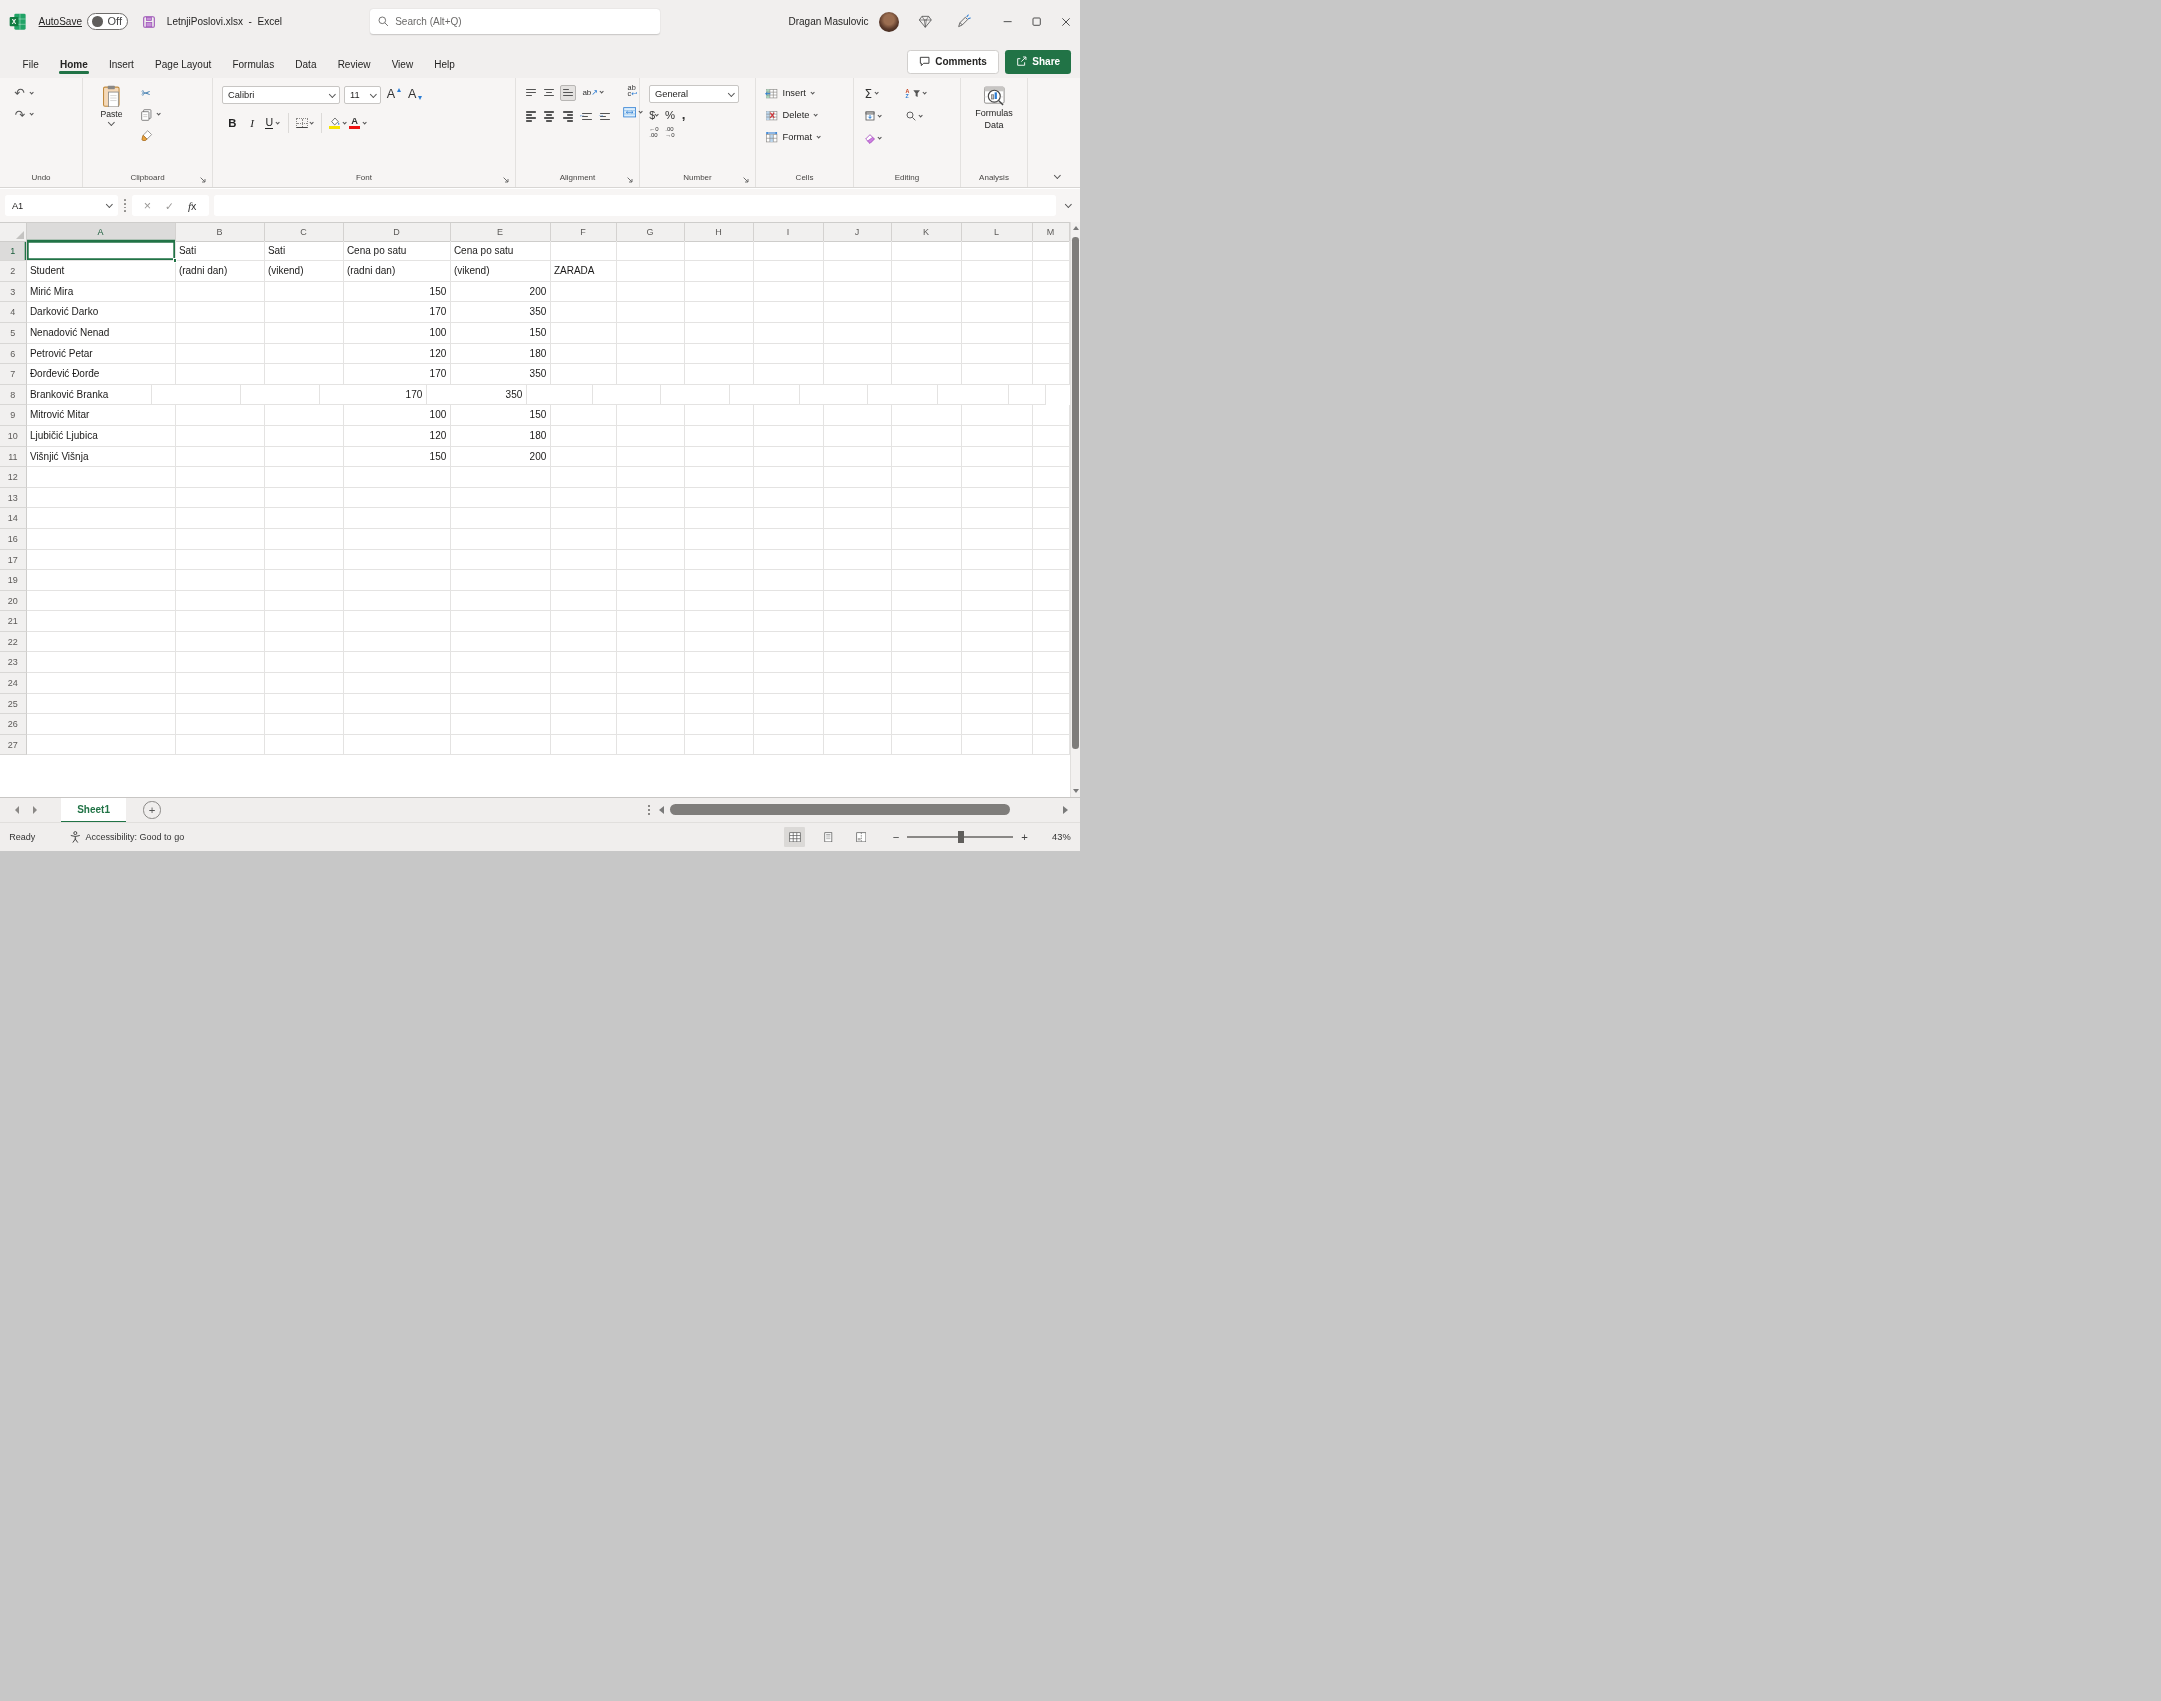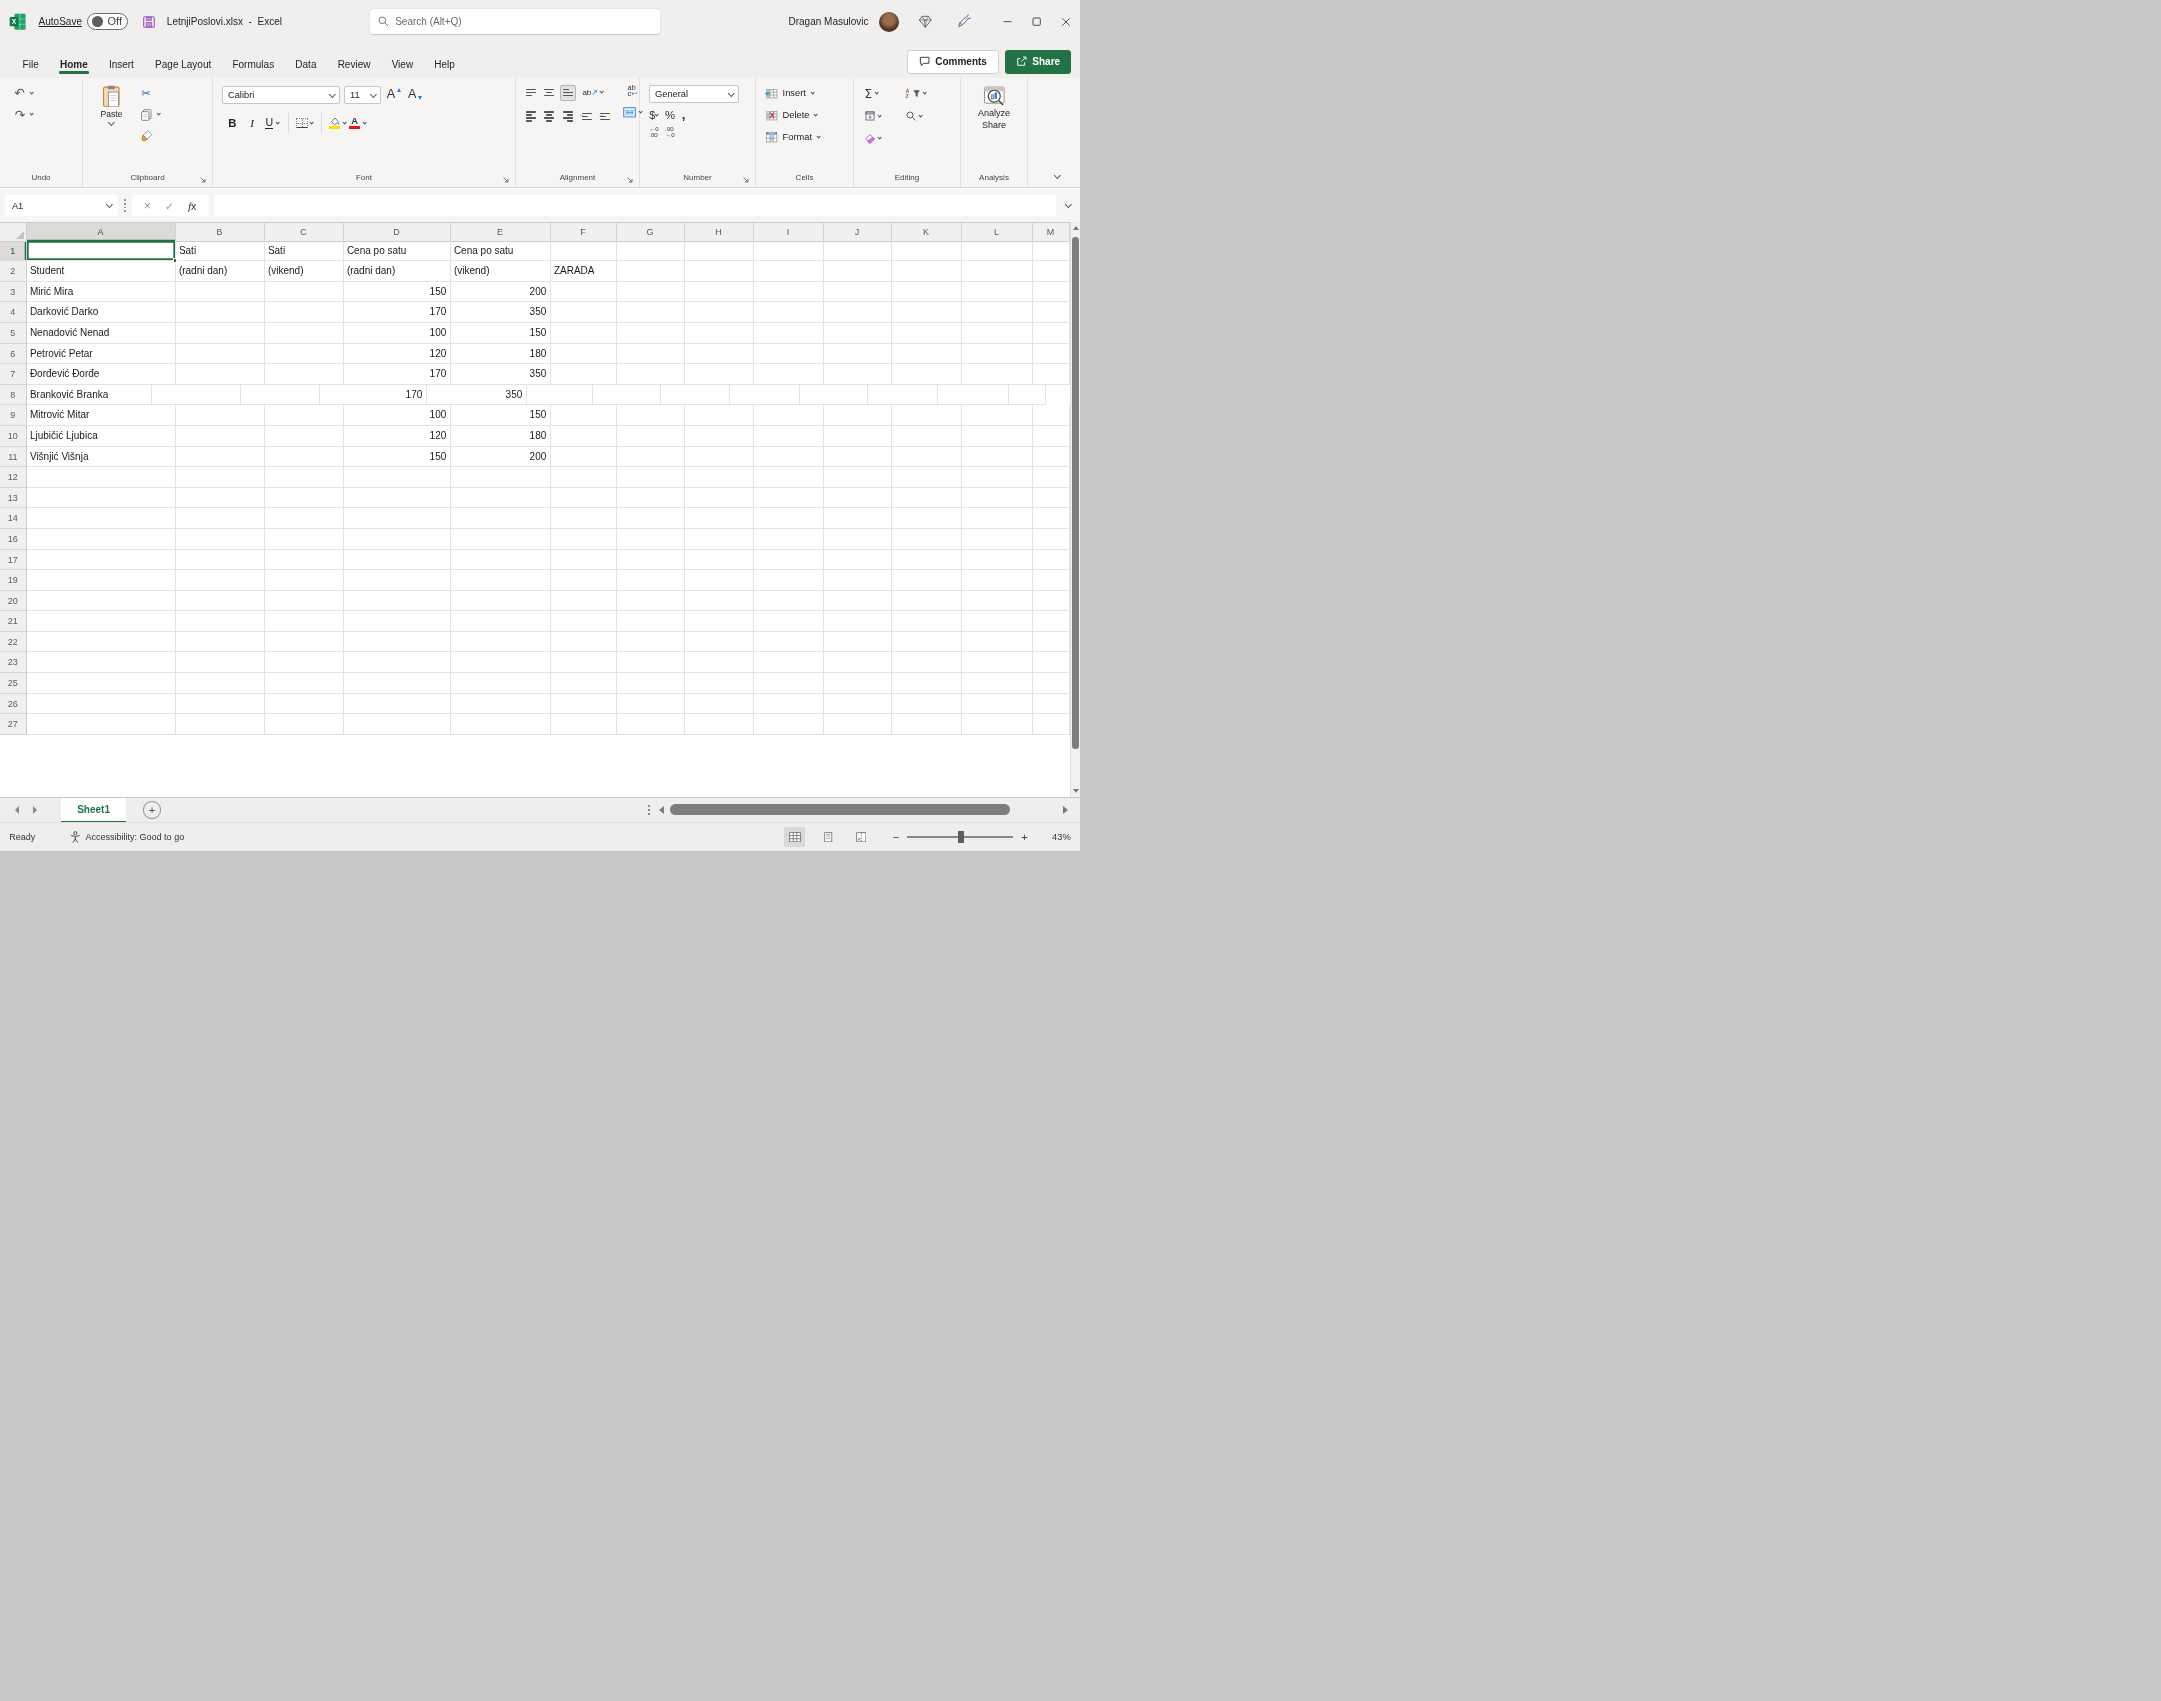--- a/index.html
+++ b/index.html
@@ -677,21 +677,21 @@
           <rect x="2" y="3" width="28" height="23" rx="2" fill="#fff" stroke="#8a8886" stroke-width="1.3"></rect>
           <rect x="2" y="3" width="28" height="6" fill="#c8c6c4"></rect>
           <line x1="12" y1="9" x2="12" y2="26" stroke="#d8d6d4"></line>
             <line x1="21" y1="9" x2="21" y2="26" stroke="#d8d6d4"></line>
           <line x1="2" y1="17" x2="30" y2="17" stroke="#d8d6d4"></line>
           <circle cx="16" cy="16" r="8.5" fill="#fff" stroke="#444" stroke-width="1.6"></circle>
           <rect x="12" y="14" width="3.2" height="6" fill="#c8c6c4" stroke="#555" stroke-width="0.8"></rect>
           <rect x="16.5" y="10.5" width="3.2" height="9.5" fill="#2b7cd3"></rect>
           <line x1="22.5" y1="22.5" x2="28.5" y2="28.5" stroke="#444" stroke-width="2"></line>
         </svg>
-        <span style="width:44px;">Analyze Share</span>
+        <span style="width:44px;">Formulas Data</span>
       </div>
       <div class="g-label">Analysis</div>
     </div>
 
     <div class="collapse-area">
       <span class="chev collapse-chev"></span>
     </div>
   </div>
 
   <div class="formula-row">
@@ -1070,20 +1070,36 @@
           <div class="cell" style="width: 66px;"></div>
           <div class="cell" style="width: 68px;"></div>
           <div class="cell" style="width: 69px;"></div>
           <div class="cell" style="width: 70px;"></div>
           <div class="cell" style="width: 68px;"></div>
           <div class="cell" style="width: 70px;"></div>
           <div class="cell" style="width: 71px;"></div>
           <div class="cell" style="width: 37px;"></div>
         </div>
         <div class="grow">
+          <div class="rh">24</div>
+          <div class="cell" style="width: 149px;"></div>
+          <div class="cell" style="width: 89px;"></div>
+          <div class="cell" style="width: 79px;"></div>
+          <div class="cell" style="width: 107px;"></div>
+          <div class="cell" style="width: 100px;"></div>
+          <div class="cell" style="width: 66px;"></div>
+          <div class="cell" style="width: 68px;"></div>
+          <div class="cell" style="width: 69px;"></div>
+          <div class="cell" style="width: 70px;"></div>
+          <div class="cell" style="width: 68px;"></div>
+          <div class="cell" style="width: 70px;"></div>
+          <div class="cell" style="width: 71px;"></div>
+          <div class="cell" style="width: 37px;"></div>
+        </div>
+        <div class="grow">
           <div class="rh">25</div>
           <div class="cell" style="width: 149px;"></div>
           <div class="cell" style="width: 89px;"></div>
           <div class="cell" style="width: 79px;"></div>
           <div class="cell" style="width: 107px;"></div>
           <div class="cell" style="width: 100px;"></div>
           <div class="cell" style="width: 66px;"></div>
           <div class="cell" style="width: 68px;"></div>
           <div class="cell" style="width: 69px;"></div>
           <div class="cell" style="width: 70px;"></div>

